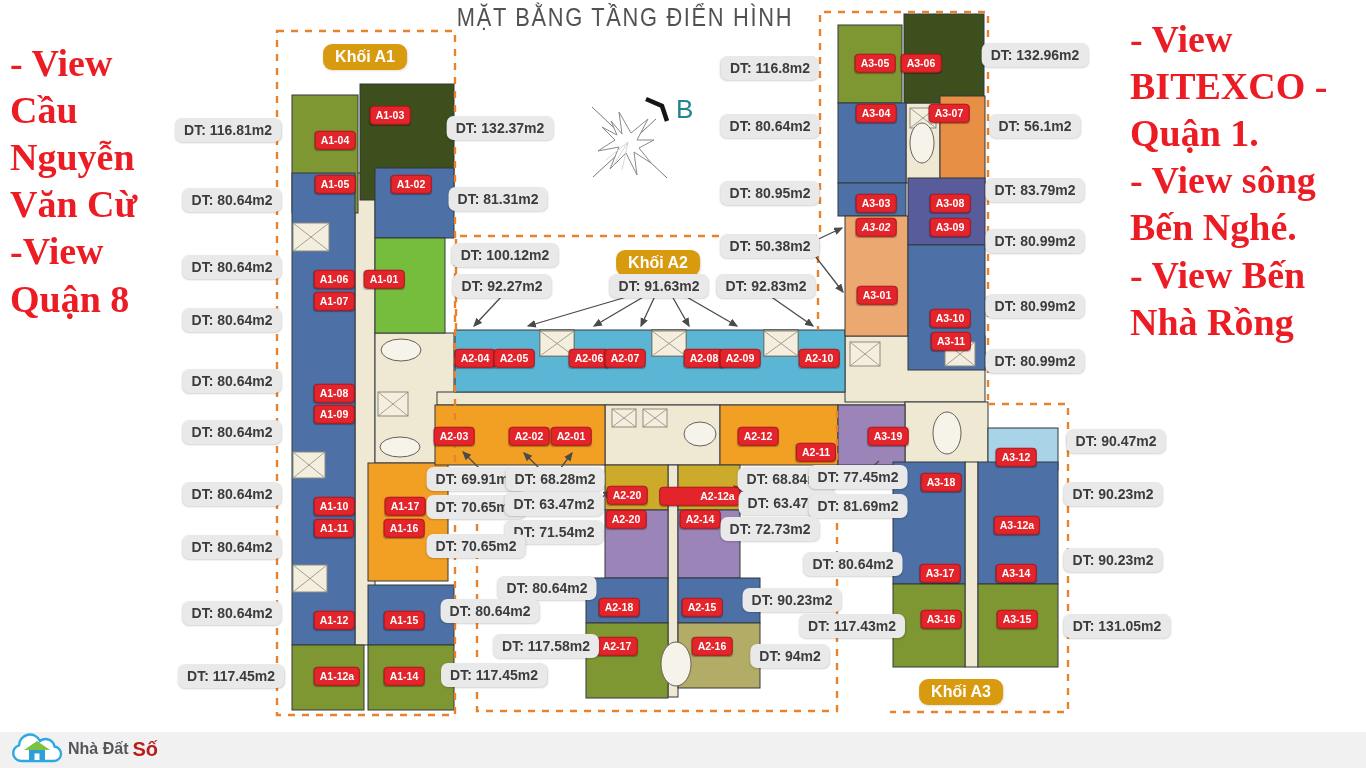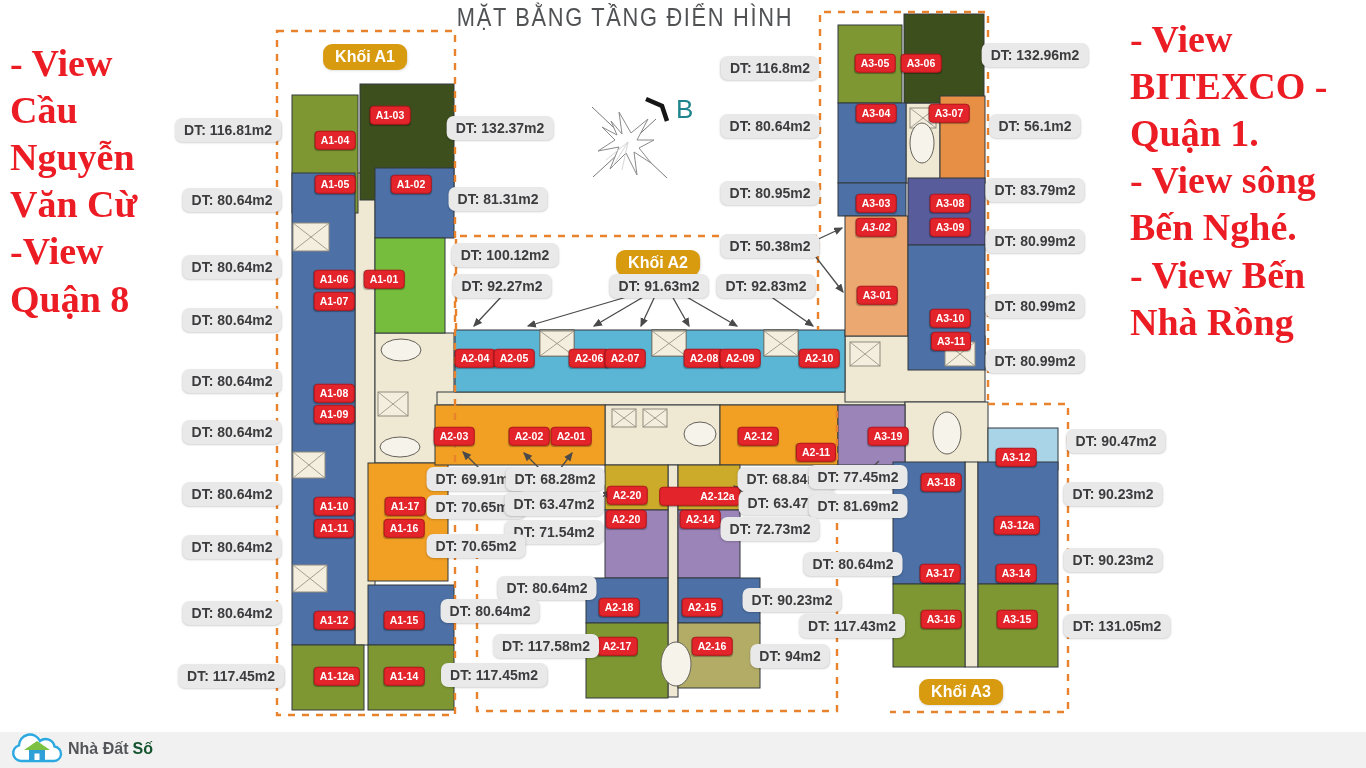--- a/index.html
+++ b/index.html
@@ -26,21 +26,21 @@
     border:1px solid #b8151b;white-space:nowrap;box-shadow:0 1px 1px rgba(0,0,0,.3);}
 
   .dt-label{position:absolute;transform:translate(-50%,-50%);background:var(--label-bg,#E9E9EA);
     color:#3c3c3e;font-weight:bold;font-size:14px;line-height:1;padding:5px 9px;border-radius:7px;
     white-space:nowrap;box-shadow:0 1px 2px rgba(0,0,0,.18);}
 
   .compass-b{position:absolute;left:676px;top:94px;font-size:26px;color:#1f858e;}
   #logo{position:absolute;left:10px;top:731px;height:36px;display:flex;align-items:center;gap:4px;
     text-decoration:none;cursor:pointer;}
   .logo-primary{font-weight:bold;font-size:16px;color:#55565a;}
-  .logo-accent{font-weight:bold;font-size:16px;color:#14532d;}
+  .logo-accent{font-weight:bold;font-size:20px;color:#b91c1c;}
 </style>
 </head>
 <body>
 
 <div id="stage">
 
   <svg id="plan-svg" viewBox="0 0 1366 768" xmlns="http://www.w3.org/2000/svg">
     <defs>
       <marker id="ah" markerWidth="8" markerHeight="8" refX="6" refY="3" orient="auto">
         <path d="M0,0L7,3L0,6Z" fill="#4a4a4a"></path>

